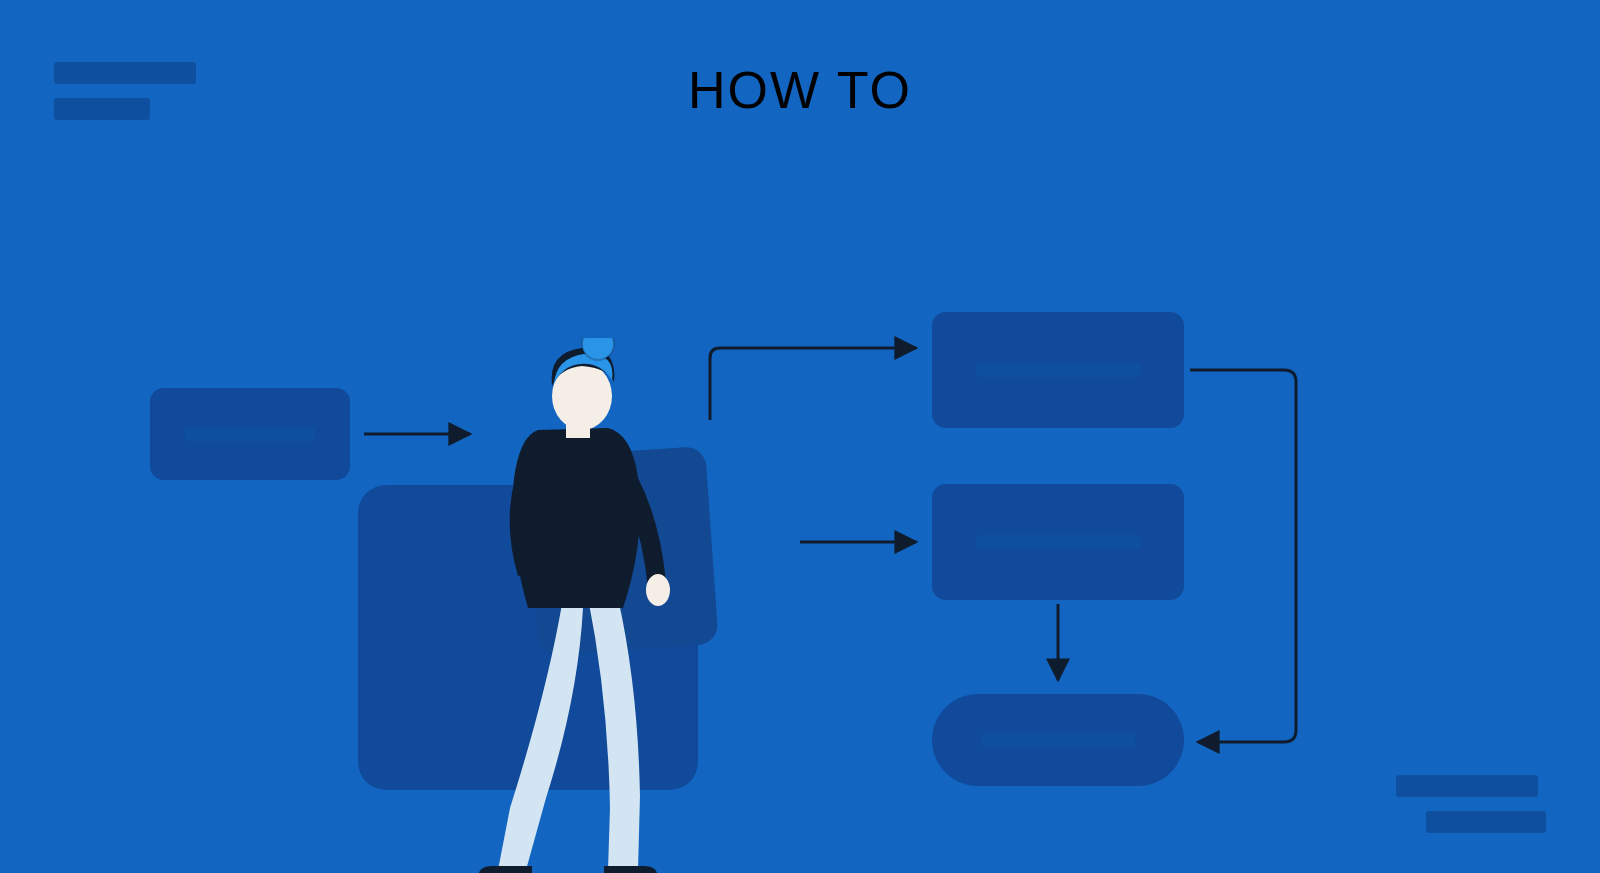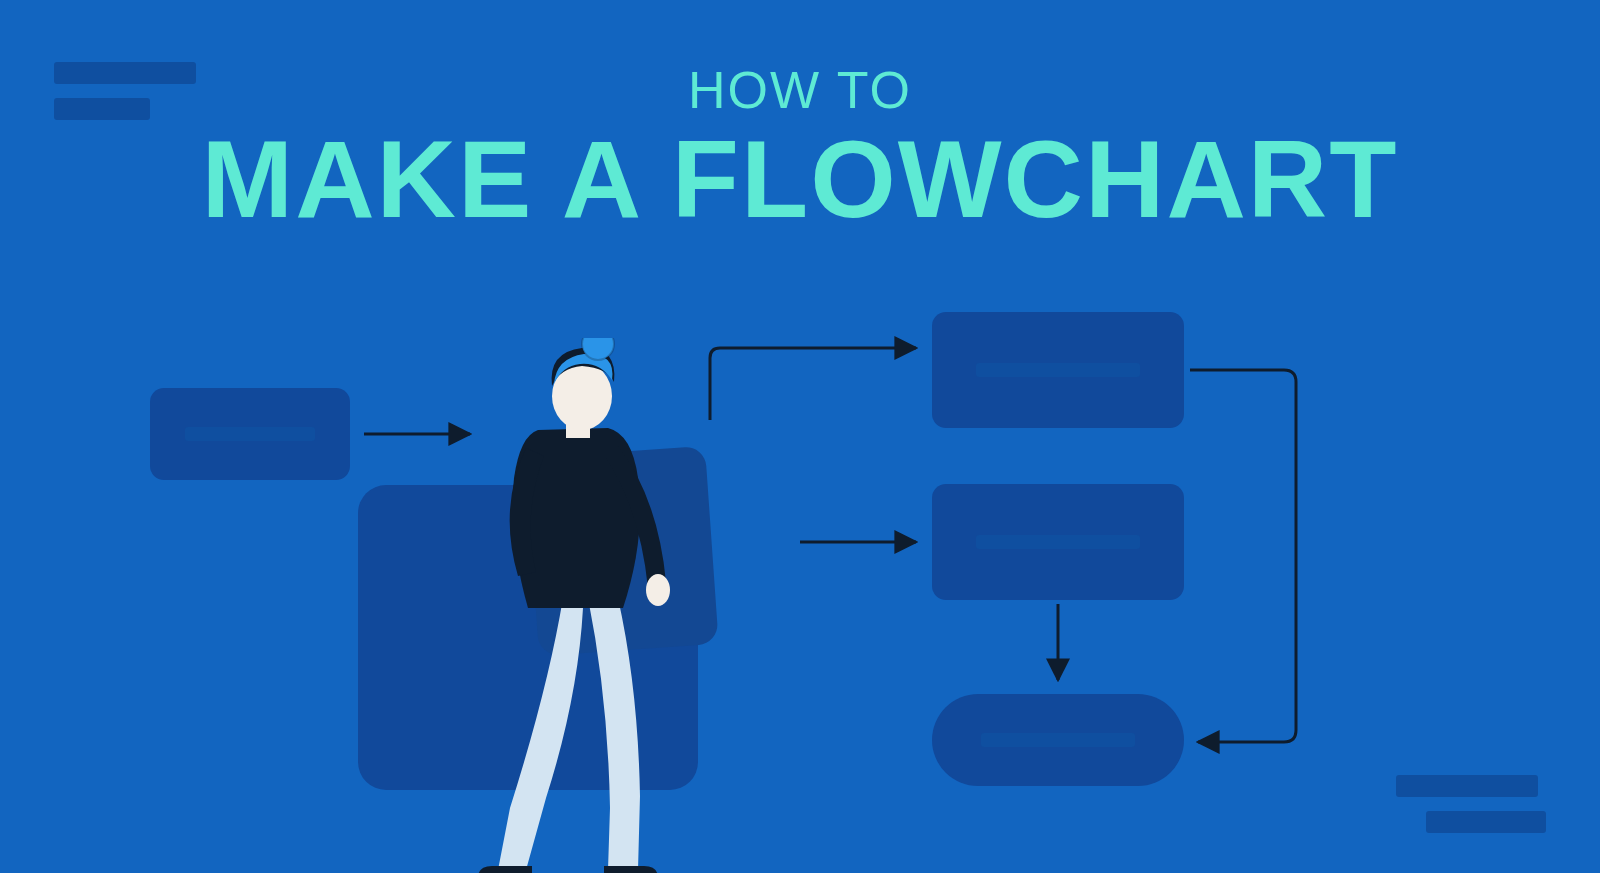--- a/index.html
+++ b/index.html
@@ -5,21 +5,21 @@
     * { margin: 0; padding: 0; box-sizing: border-box; }
     html, body { width: 1600px; height: 873px; overflow: hidden; }
     body { background: #1265c0; position: relative; font-family: 'Arial Narrow', Arial, sans-serif; }
     
     .title-wrap {
       position: absolute;
       top: 60px;
       left: 0;
       width: 100%;
       text-align: center;
-      color: #5eead4;
+      color: #000000;
     }
     .subtitle {
       font-size: 52px;
       font-weight: 400;
       letter-spacing: 2px;
       font-stretch: condensed;
     }
     .maintitle {
       font-size: 110px;
       font-weight: 600;
@@ -91,21 +91,20 @@
   <div class="bar b2"></div>
 </div>
 
 <div class="deco-br">
   <div class="bar b1"></div>
   <div class="bar b2"></div>
 </div>
 
 <div class="title-wrap">
   <div class="subtitle">HOW TO</div>
-  <div class="maintitle">MAKE A FLOWCHART</div>
 </div>
 
 <div class="bg-rect"></div>
 
 <div class="node node-left">
   <div class="slot"></div>
 </div>
 <div class="node node-r1">
   <div class="slot"></div>
 </div>

